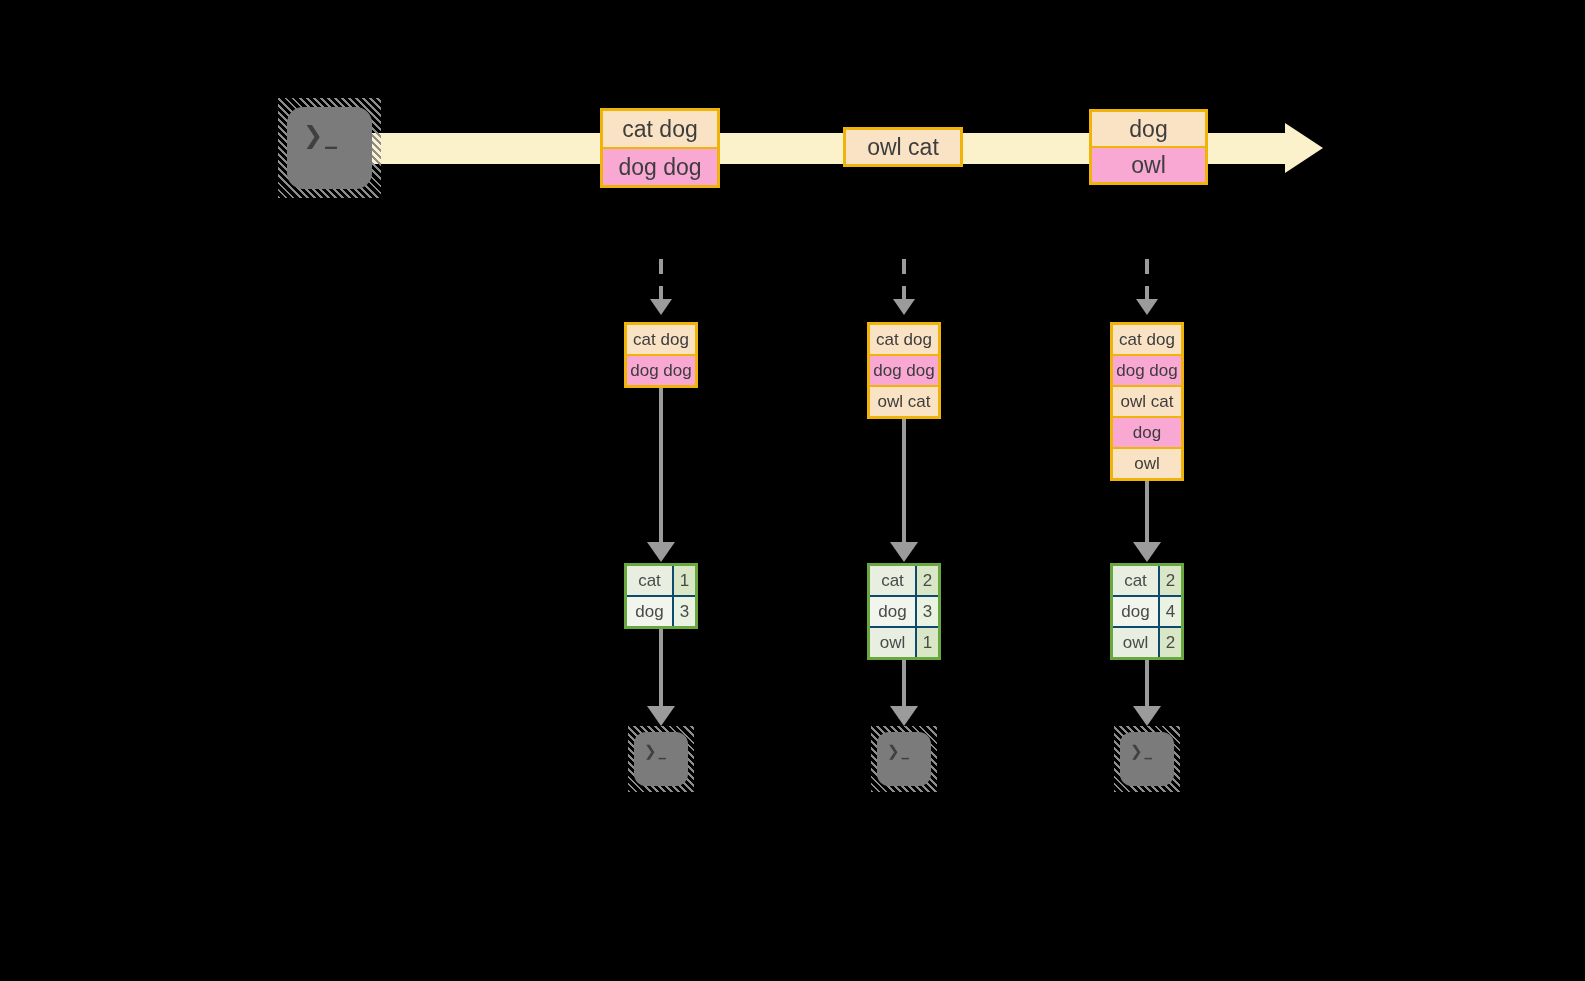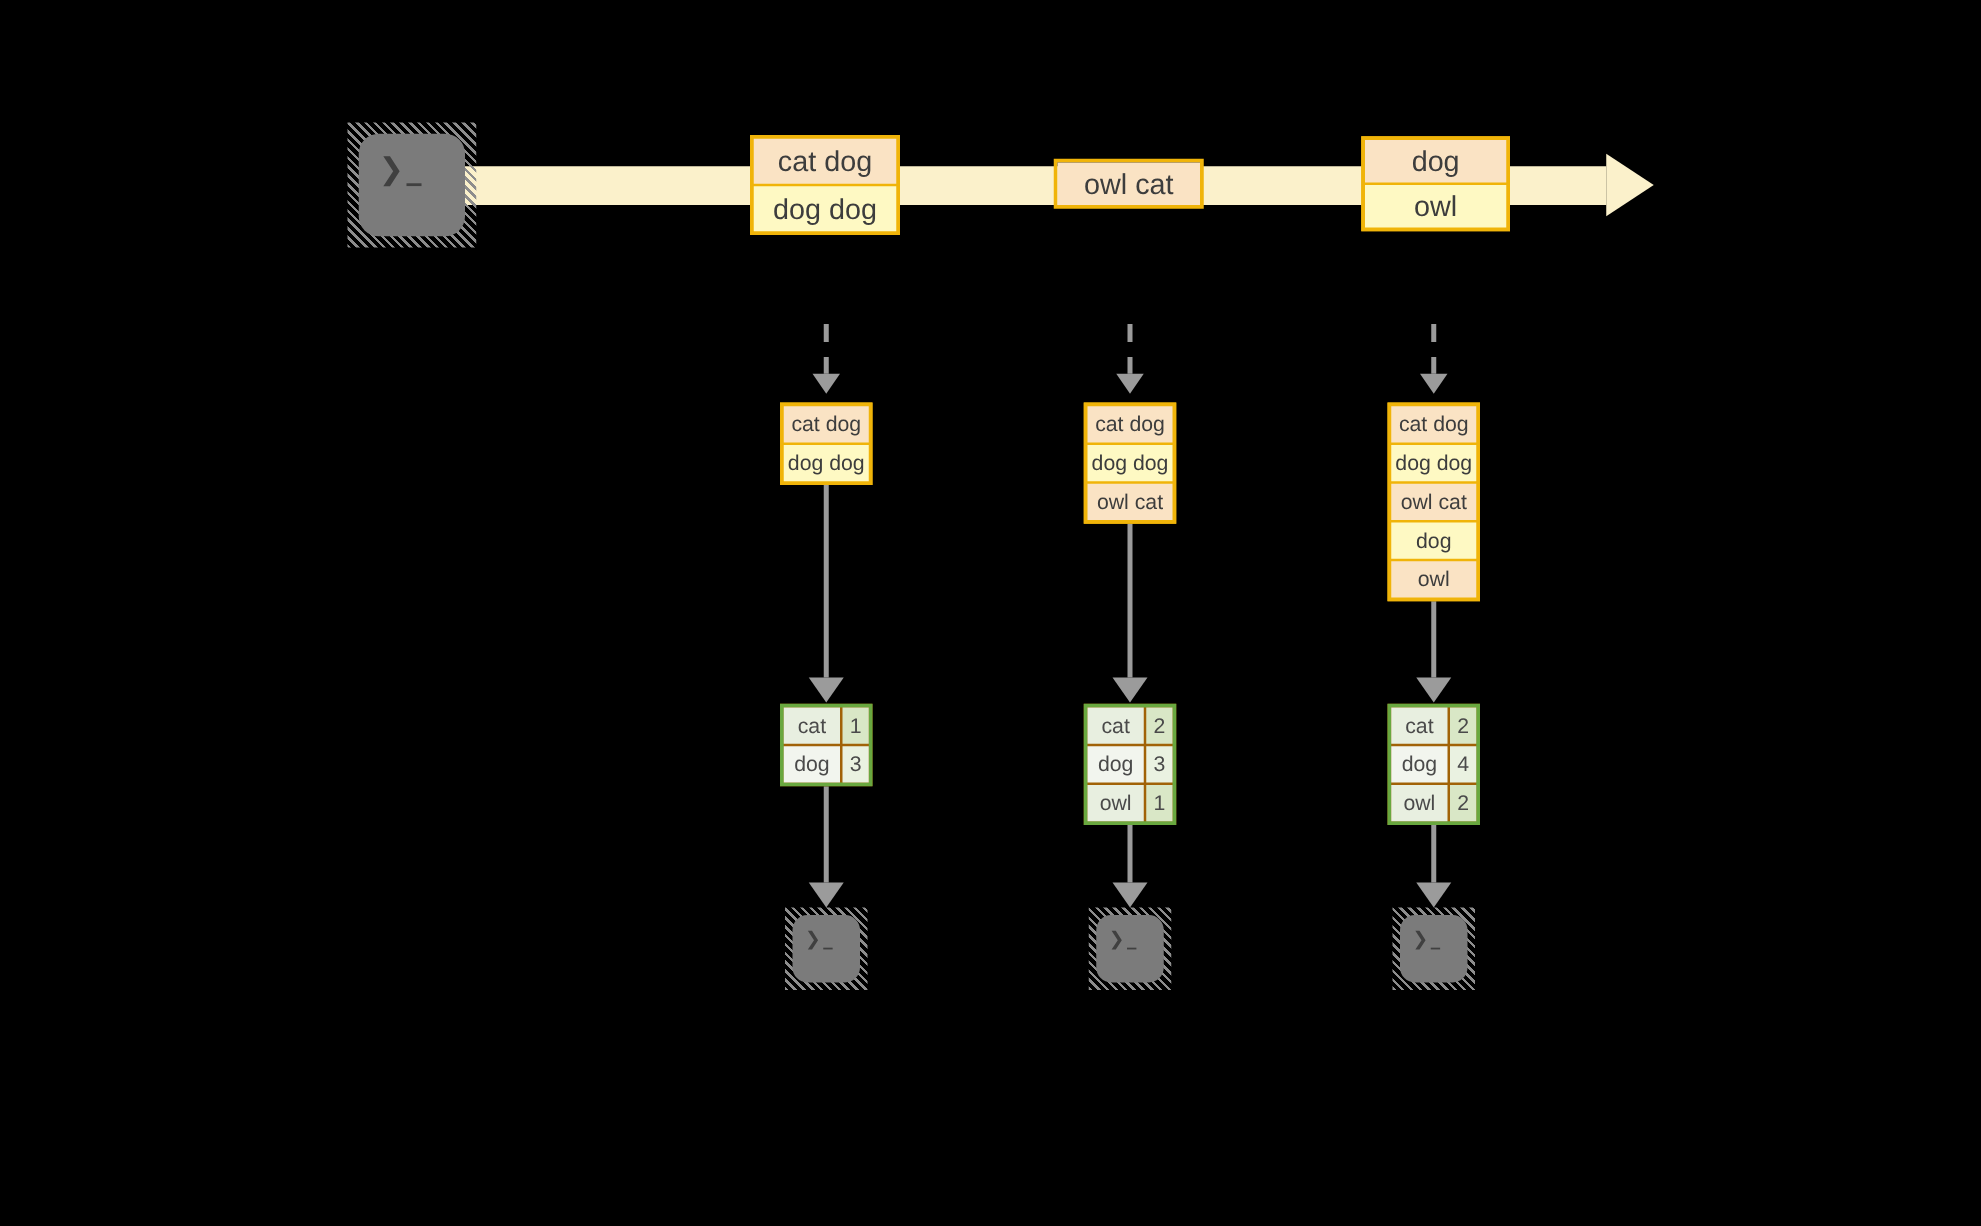--- a/index.html
+++ b/index.html
@@ -34,31 +34,31 @@
     border-top:25px solid transparent; border-bottom:25px solid transparent;
     border-left:38px solid #fbf1cb;
   }
 
   
   .ebox {
     position:absolute; z-index:4; border:3px solid #f0b409; background:#f0b409;
     display:flex; flex-direction:column; gap:2px;
   }
   .ebox .erow {
-    background:#fef9c3; text-align:center; color:#3d3d3d;
+    background:#f9a8d4; text-align:center; color:#3d3d3d;
     display:flex; align-items:center; justify-content:center;
   }
   .ebox .erow:nth-child(odd) { background:#fae3c4; }
   .ebox-stream .erow { height:36px; font-size:23px; }
   .ebox-stream-1 .erow { height:34px; }
   .ebox-stack .erow { height:29px; font-size:17px; }
 
   
   .gtable {
-    position:absolute; z-index:4; border:3px solid #69a83f; background:#a16207;
+    position:absolute; z-index:4; border:3px solid #69a83f; background:#0c4a6e;
     display:flex; flex-direction:column; gap:2px;
   }
   .grow { display:grid; grid-template-columns:45px 21px; gap:2px; height:29px; }
   .grow .gw, .grow .gc {
     display:flex; align-items:center; justify-content:center;
     font-size:17px; color:#4a4a4a;
   }
   .grow:nth-child(odd) .gw { background:#e8efe0; }
   .grow:nth-child(odd) .gc { background:#d9e7c6; }
   .grow:nth-child(even) .gw { background:#f2f5ee; }

